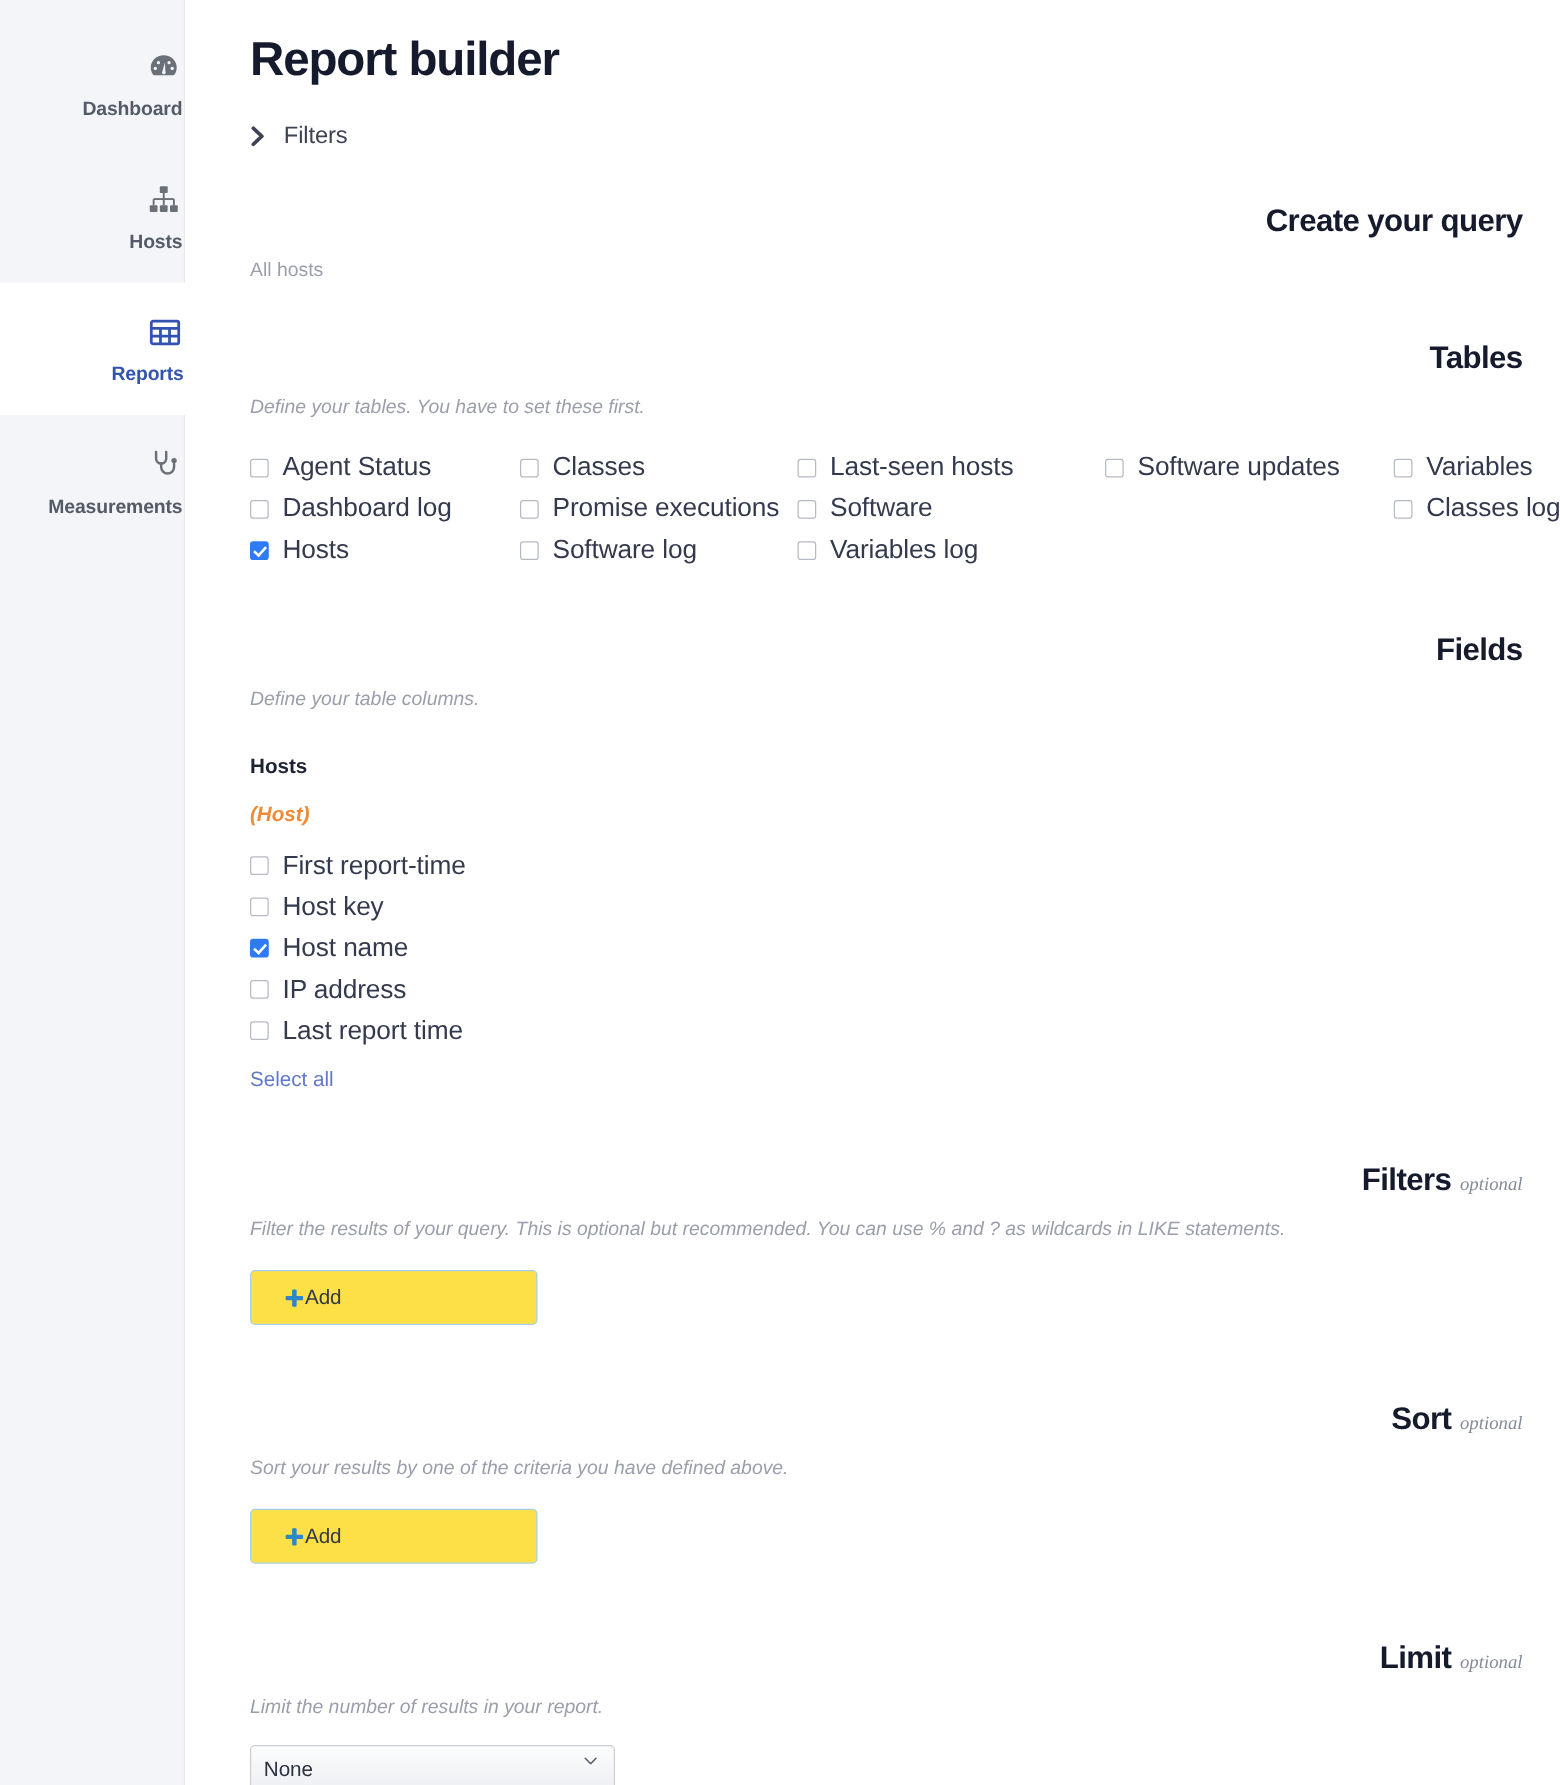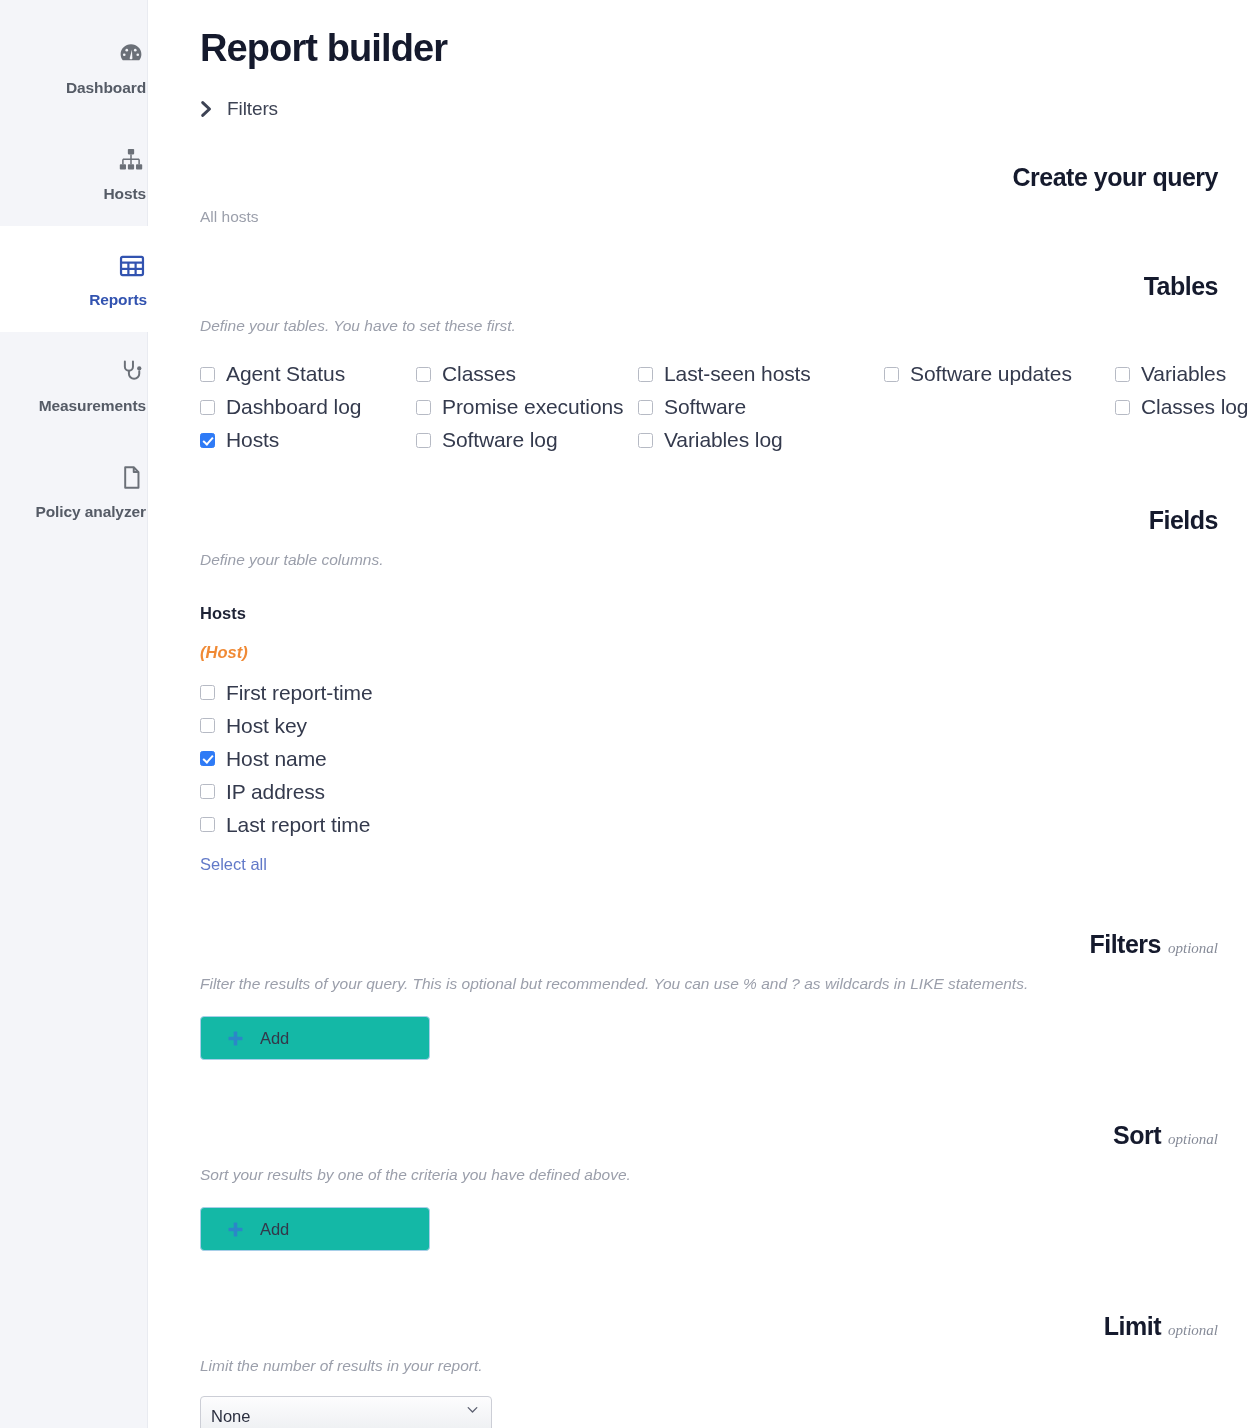--- a/index.html
+++ b/index.html
@@ -198,26 +198,25 @@
     font-size: 16.5px;
     color: #6179c8;
     text-decoration: none;
     cursor: pointer;
   }
 
   .add-btn {
     margin-top: 22px;
     width: 230px;
     height: 44px;
-    background: #14b8a6;
+    background: #fde047;
     border: 1px solid #a8cfe8;
     border-radius: 4px;
     display: flex;
     align-items: center;
-    gap: 16px;
     padding: 0 26px;
     cursor: pointer;
     font-family: inherit;
   }
   .add-btn .plus {
     color: #2b87c8;
     font-size: 21px;
     font-weight: 700;
     line-height: 1;
     display: flex;
@@ -309,29 +308,20 @@
       <span class="nav-icon">
         <svg width="27" height="27" viewBox="0 0 24 24" fill="none" stroke="#6b7078" stroke-width="1.75" stroke-linecap="round">
           <path d="M6.1 3.2v4.6a3.6 3.6 0 0 0 7.2 0V3.2"></path>
           <path d="M9.7 11.4v2.5a4.6 4.6 0 0 0 9.2 0v-2.1"></path>
           <circle cx="18.9" cy="9.3" r="1.9" fill="#6b7078" stroke="none"></circle>
         </svg>
       </span>
       <span class="nav-label">Measurements</span>
     </div>
 
-    <div class="nav-item">
-      <span class="nav-icon">
-        <svg width="27" height="27" viewBox="0 0 24 24" fill="none" stroke="#6b7078" stroke-width="1.75" stroke-linejoin="round">
-          <path d="M6.4 2.9h7.6l4.2 4.3v13.9H6.4z"></path>
-          <path d="M14 2.9v4.3h4.2"></path>
-        </svg>
-      </span>
-      <span class="nav-label">Policy analyzer</span>
-    </div>
 
   </nav>
 
   <main class="main">
 
     <h1 class="page-title">Report builder</h1>
 
     <div class="filters-toggle">
       <span class="chev">
         <svg width="13" height="18" viewBox="0 0 12 18" fill="none" stroke="#3d4354" stroke-width="3" stroke-linecap="round" stroke-linejoin="round">

